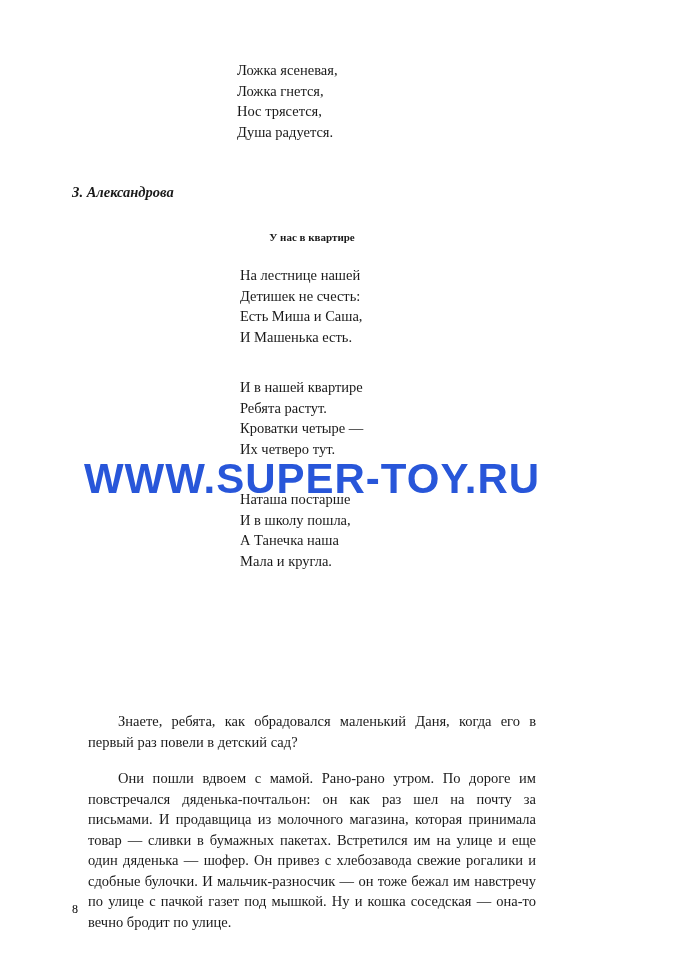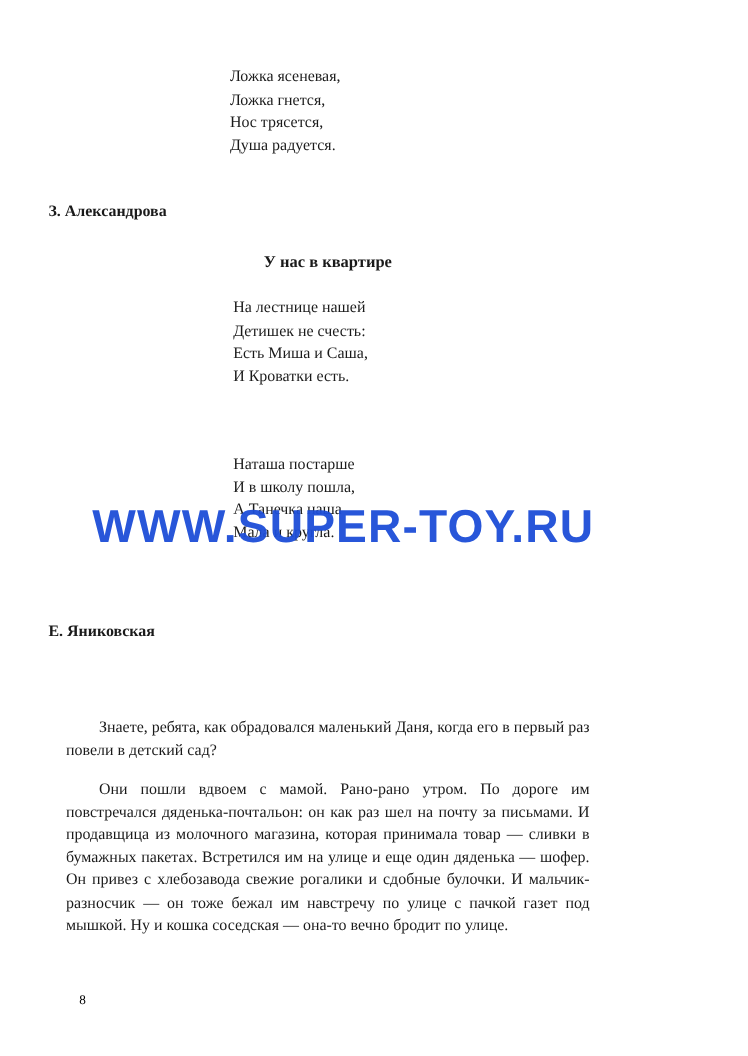--- a/index.html
+++ b/index.html
@@ -13,46 +13,47 @@
     font-family: "Liberation Serif", serif;
     color: #1a1a1a;
     position: relative;
     overflow: hidden;
   }
   .page {
     position: relative;
     width: 624px;
     height: 960px;
     box-sizing: border-box;
-    padding: 60px 72px 0 44px;
+    padding: 60px 72px 0 72px;
   }
 
   
   .poem-lines {
     font-size: 14.5px;
     line-height: 20.5px;
     white-space: pre-line;
   }
   .poem-indent-a {
     margin-left: 165px;
   }
   .poem-indent-b {
     margin-left: 168px;
   }
 
   .author {
+    font-style: italic;
     font-weight: bold;
     font-size: 14.5px;
     margin-left: 0;
   }
 
   .poem-title {
     text-align: center;
     font-weight: bold;
-    font-size: 15px;
+    font-size: 11px;
   }
 
   .stanza {
     font-size: 14.5px;
     line-height: 20.5px;
     white-space: pre-line;
   }
 
   
   .prose {
@@ -112,38 +113,41 @@
 
   <div class="spacer-l"></div>
 
   <div class="poem-title">У нас в квартире</div>
 
   <div class="spacer-m"></div>
 
   <div class="stanza poem-indent-b">На лестнице нашей
 Детишек не счесть:
 Есть Миша и Саша,
-И Кроватки есть.</div>
+И Машенька есть.</div>
 
   <div class="spacer-l"></div>
 
+  <div class="stanza poem-indent-b">И в нашей квартире
+Ребята растут.
+Кроватки четыре —
+Их четверо тут.</div>
 
   <div class="spacer-l"></div>
 
   <div class="stanza poem-indent-b">Наташа постарше
 И в школу пошла,
 А Танечка наша
 Мала и кругла.</div>
 
   <div class="spacer-l"></div>
 
 
   <div class="spacer-xl"></div>
 
-  <div class="author">Е. Яниковская</div>
 
   <div class="spacer-l"></div>
 
 
   <div class="spacer-m"></div>
 
   <div class="prose">
     <p>Знаете, ребята, как обрадовался маленький Даня, когда его в первый раз повели в детский сад?</p>
     <p>Они пошли вдвоем с мамой. Рано-рано утром. По дороге им повстречался дяденька-почтальон: он как раз шел на почту за письмами. И продавщица из молочного магазина, которая принимала товар — сливки в бумажных пакетах. Встретился им на улице и еще один дяденька — шофер. Он привез с хлебозавода свежие рогалики и сдобные булочки. И мальчик-разносчик — он тоже бежал им навстречу по улице с пачкой газет под мышкой. Ну и кошка соседская — она-то вечно бродит по улице.</p>
 

